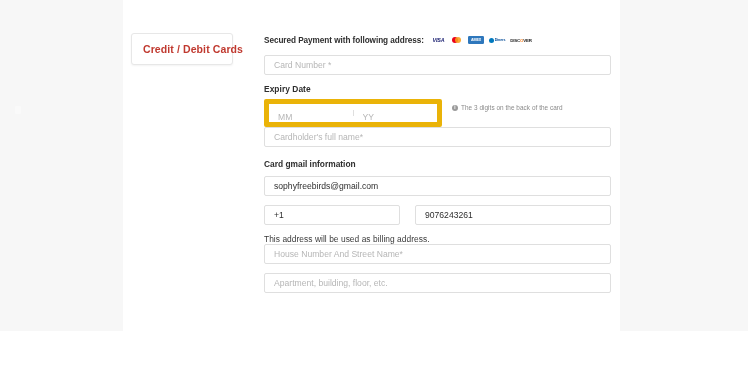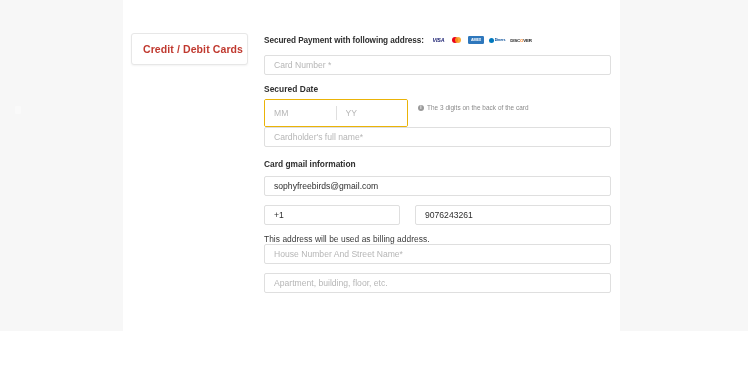--- a/index.html
+++ b/index.html
@@ -40,21 +40,21 @@
     left: 123px; top: 0;
     width: 497px;
     height: 331px;
     background: #ffffff;
   }
 
   
   .method-column {
     position: absolute;
     left: 131px; top: 33px;
-    width: 117px;
+    width: 102px;
   }
 
   .method-tab {
     background: #ffffff;
     border: 1px solid #e7e7e7;
     border-radius: 3px;
     box-shadow: 0 1px 2px rgba(0,0,0,0.05);
     padding: 9px 9px 9px 11px;
   }
 
@@ -202,26 +202,26 @@
   .field-block { margin-bottom: 9px; }
 
   
   .exp-cvv-row {
     display: flex;
     gap: 9px;
     align-items: flex-start;
   }
 
   .exp-group {
-    width: 144px;
+    width: 178px;
     flex: 0 0 auto;
     display: flex;
     height: 28px;
     background: #ffffff;
-    border: 1px solid #eab308;
+    border: 5px solid #eab308;
     border-radius: 2px;
     overflow: hidden;
   }
   .exp-group .inp {
     border: none;
     height: 26px;
     width: 50%;
     border-radius: 0;
   }
   .exp-divider {
@@ -322,21 +322,21 @@
           DISC<span class="disc-o">O</span>VER
         </div>
 
       </div>
     </div>
 
     <div class="field-block">
       <input class="inp" type="text" placeholder="Card Number *" style="">
     </div>
 
-    <div class="field-label">Secured Date</div>
+    <div class="field-label">Expiry Date</div>
 
     <div class="exp-cvv-row">
 
       <div class="exp-group">
         <input class="inp" type="text" placeholder="MM" style="">
         <div class="exp-divider"></div>
         <input class="inp" type="text" placeholder="YY" style="">
       </div>
 
       <div class="cvv-group">

